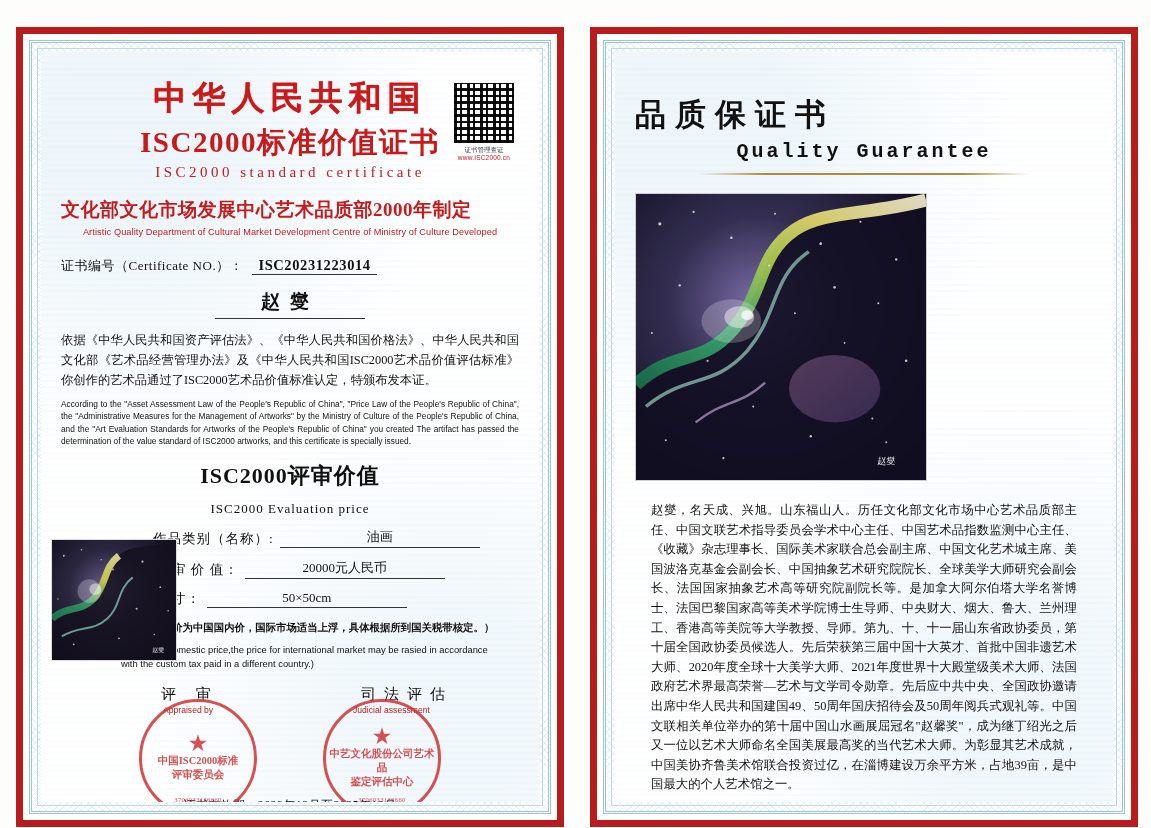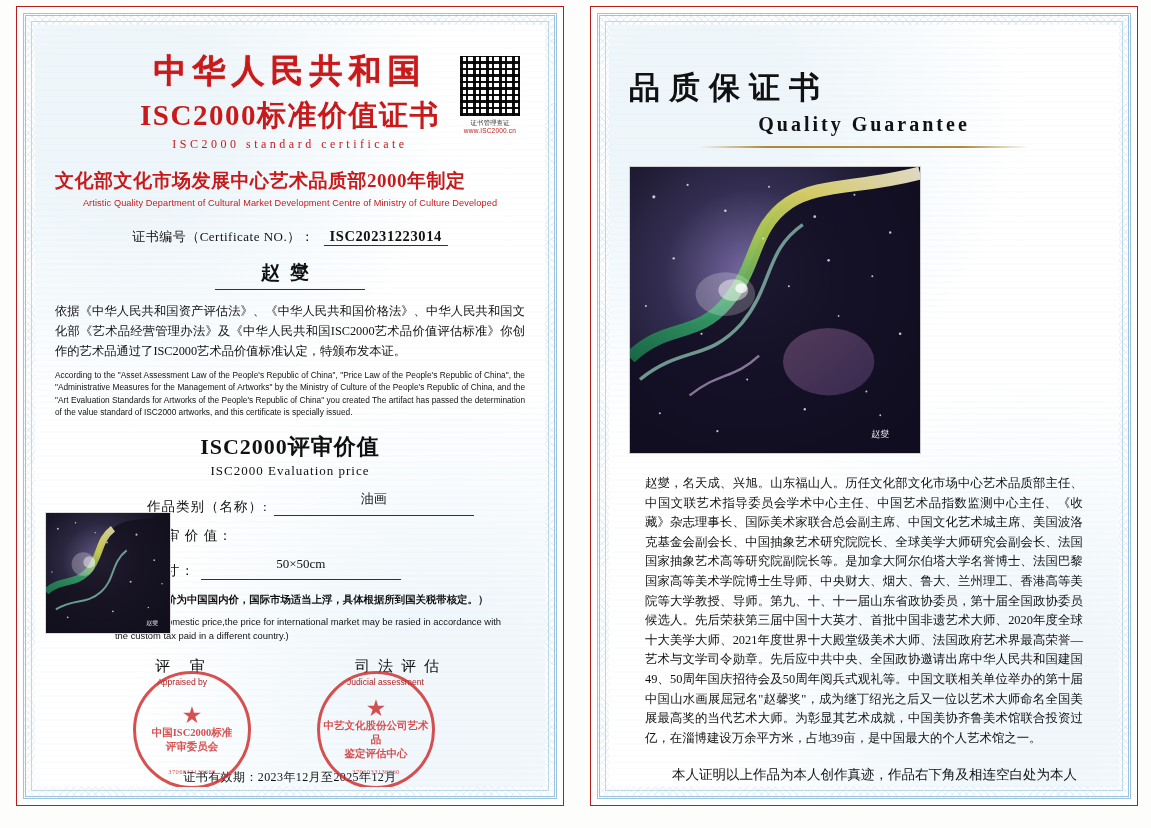--- a/index.html
+++ b/index.html
@@ -10,25 +10,25 @@
     font-family: "Liberation Sans", sans-serif;
   }
   .page {
     position: relative;
     width: 1151px; height: 828px;
     background: #fdfdfb;
     overflow: hidden;
   }
   .cert {
     position: absolute;
-    top: 6px;
+    top: 27px;
     width: 548px;
     height: 800px;
     background: #ffffff;
-    border: 1px solid #b91c1c;
+    border: 7px solid #b91c1c;
     padding: 6px;
   }
   .cert.left  { left: 16px; }
   .cert.right { left: 590px; }
 
   .guilloche {
     position: absolute;
     inset: 6px;
     border: 3px double #9cc4de;
     background:
@@ -86,21 +86,21 @@
     margin-top: 2px;
   }
   .title-en1, .title-en2 {
     text-align: center;
     color: #c81a1a;
     font-family: "Liberation Serif", serif;
     font-size: 17px;
     letter-spacing: 3.5px;
     margin-top: 6px;
   }
-  .title-en2 { font-size: 12px; margin-top: 1px; }
+  .title-en2 { font-size: 15px; margin-top: 1px; }
   .subtitle-cn {
     text-align: left;
     color: #c81a1a;
     font-family: "Liberation Serif", serif;
     font-weight: bold;
     font-size: 19px;
     margin-top: 16px;
     letter-spacing: 0.5px;
   }
   .subtitle-en {
@@ -136,21 +136,20 @@
     line-height: 1.25;
   }
   .qr-url {
     font-size: 6.5px;
     color: #c81a1a;
     letter-spacing: 0.2px;
   }
 
   .certno-row {
     margin-top: 20px;
-    text-align: center;
     font-size: 13px;
     color: #111;
     font-family: "Liberation Serif", serif;
   }
   .certno-label { letter-spacing: 0.5px; }
   .certno-val {
     font-weight: bold;
     font-size: 14.5px;
     letter-spacing: 0.6px;
     border-bottom: 1px solid #333;
@@ -192,38 +191,38 @@
     font-size: 22px;
     color: #111;
     margin-top: 14px;
     letter-spacing: 1px;
   }
   .eval-title-en {
     text-align: center;
     font-family: "Liberation Serif", serif;
     font-size: 13px;
     color: #111;
-    margin-top: 1px;
+    margin-top: 10px;
     letter-spacing: 1px;
   }
 
   .field {
     display: flex;
     align-items: flex-end;
     margin: 11px 0 0 92px;
     font-size: 13.5px;
     color: #111;
     font-family: "Liberation Serif", serif;
   }
   .field .lbl { white-space: nowrap; letter-spacing: 1px; }
   .field .val {
     flex: 0 0 200px;
     border-bottom: 1px solid #333;
     text-align: center;
-    padding-bottom: 7px;
+    padding-bottom: 1px;
     margin-left: 6px;
     font-size: 13px;
   }
 
   .note-cn {
     margin: 12px 22px 0 60px;
     font-size: 10.4px;
     line-height: 1.55;
     color: #111;
     font-weight: bold;
@@ -320,21 +319,21 @@
     color: #111;
     font-family: "Liberation Serif", serif;
     font-weight: bold;
     font-size: 31px;
     letter-spacing: 9px;
     margin-top: 32px;
   }
   .r-title-en {
     text-align: center;
     color: #111;
-    font-family: Liberation Serif, serif;
+    font-family: Liberation Mono, monospace;
     font-weight: bold;
     font-size: 20px;
     letter-spacing: 3px;
     margin-top: 4px;
   }
   .r-rule {
     width: 330px;
     height: 2px;
     margin: 10px auto 0 auto;
     background: linear-gradient(90deg, rgba(180,140,60,0) 0%, #b08a3c 20%, #b08a3c 80%, rgba(180,140,60,0) 100%);
@@ -397,20 +396,21 @@
 
         <div class="eval-title">ISC2000评审价值</div>
         <div class="eval-title-en">ISC2000 Evaluation price</div>
 
         <div class="field">
           <span class="lbl">作品类别（名称）:</span>
           <span class="val">油画</span>
         </div>
         <div class="field">
           <span class="lbl">评 审 价 值：</span>
+          <span class="val">20000元人民币</span>
         </div>
         <div class="field">
           <span class="lbl">尺    寸：</span>
           <span class="val">50×50cm</span>
         </div>
 
         <div class="note-cn">（此定价为中国国内价，国际市场适当上浮，具体根据所到国关税带核定。）</div>
         <div class="note-en">(This is domestic price,the price for international market may be rasied in accordance with the custom tax paid in a different country.)</div>
 
         <div class="seal-row">

